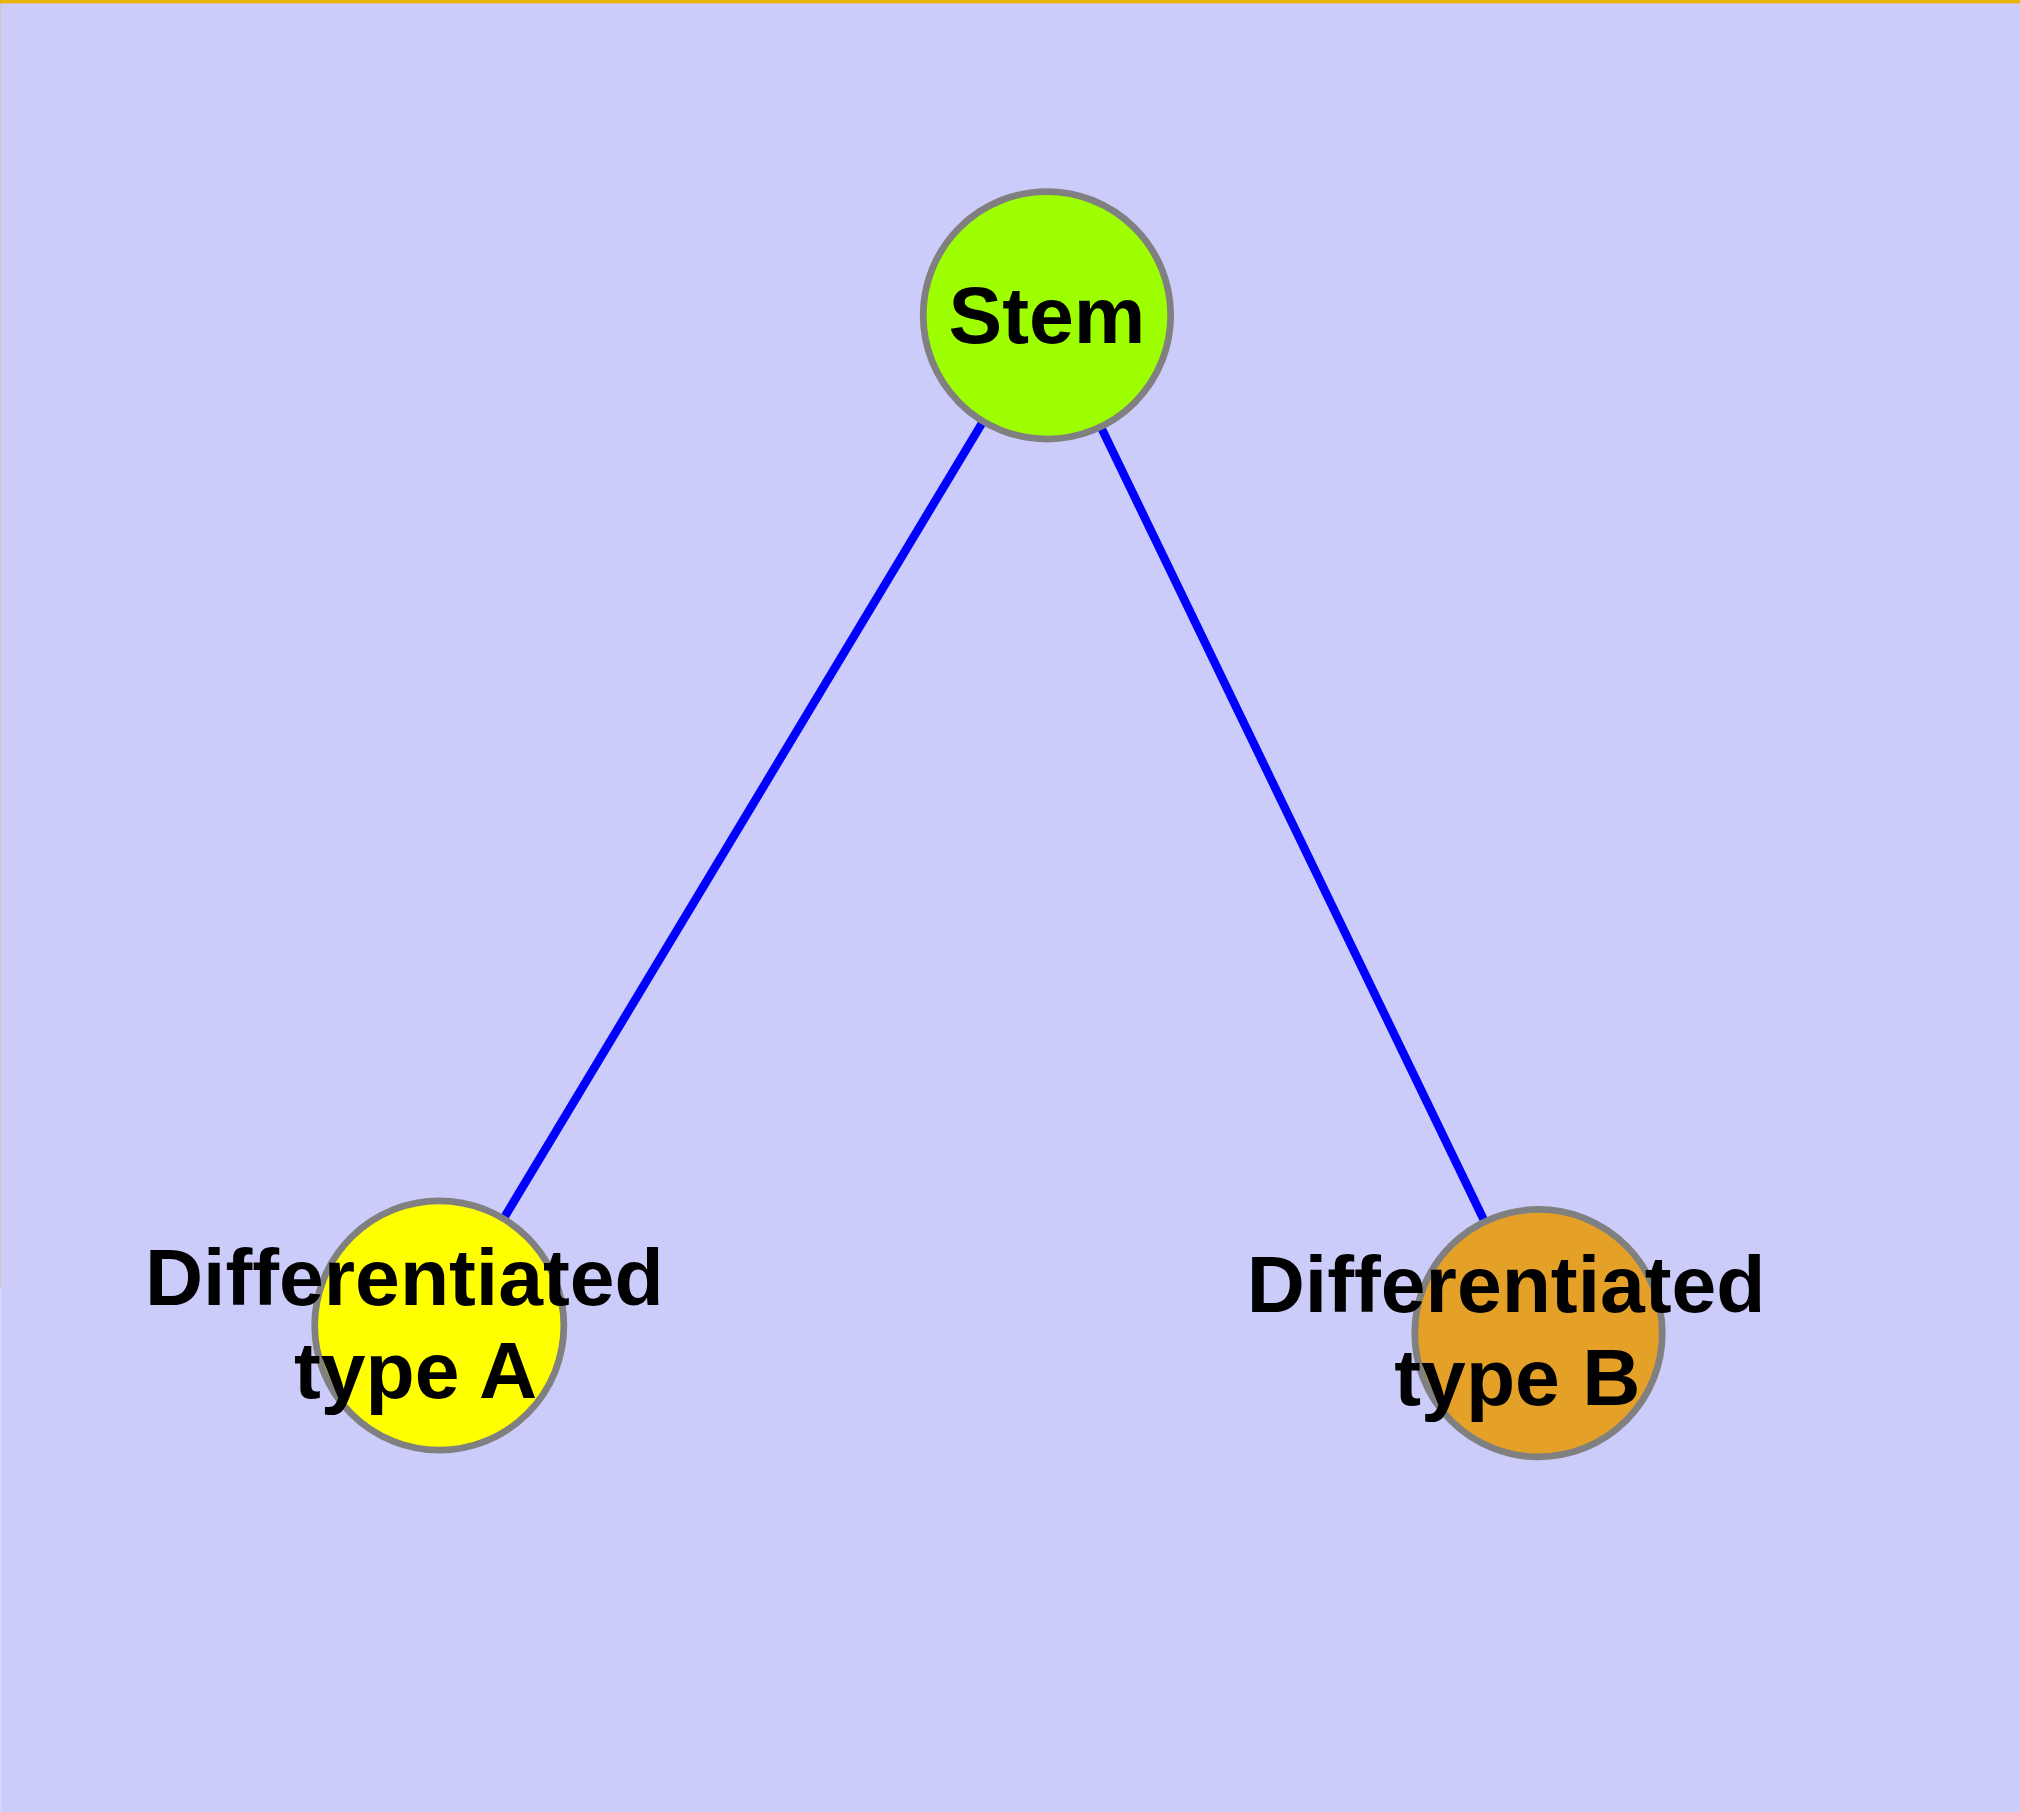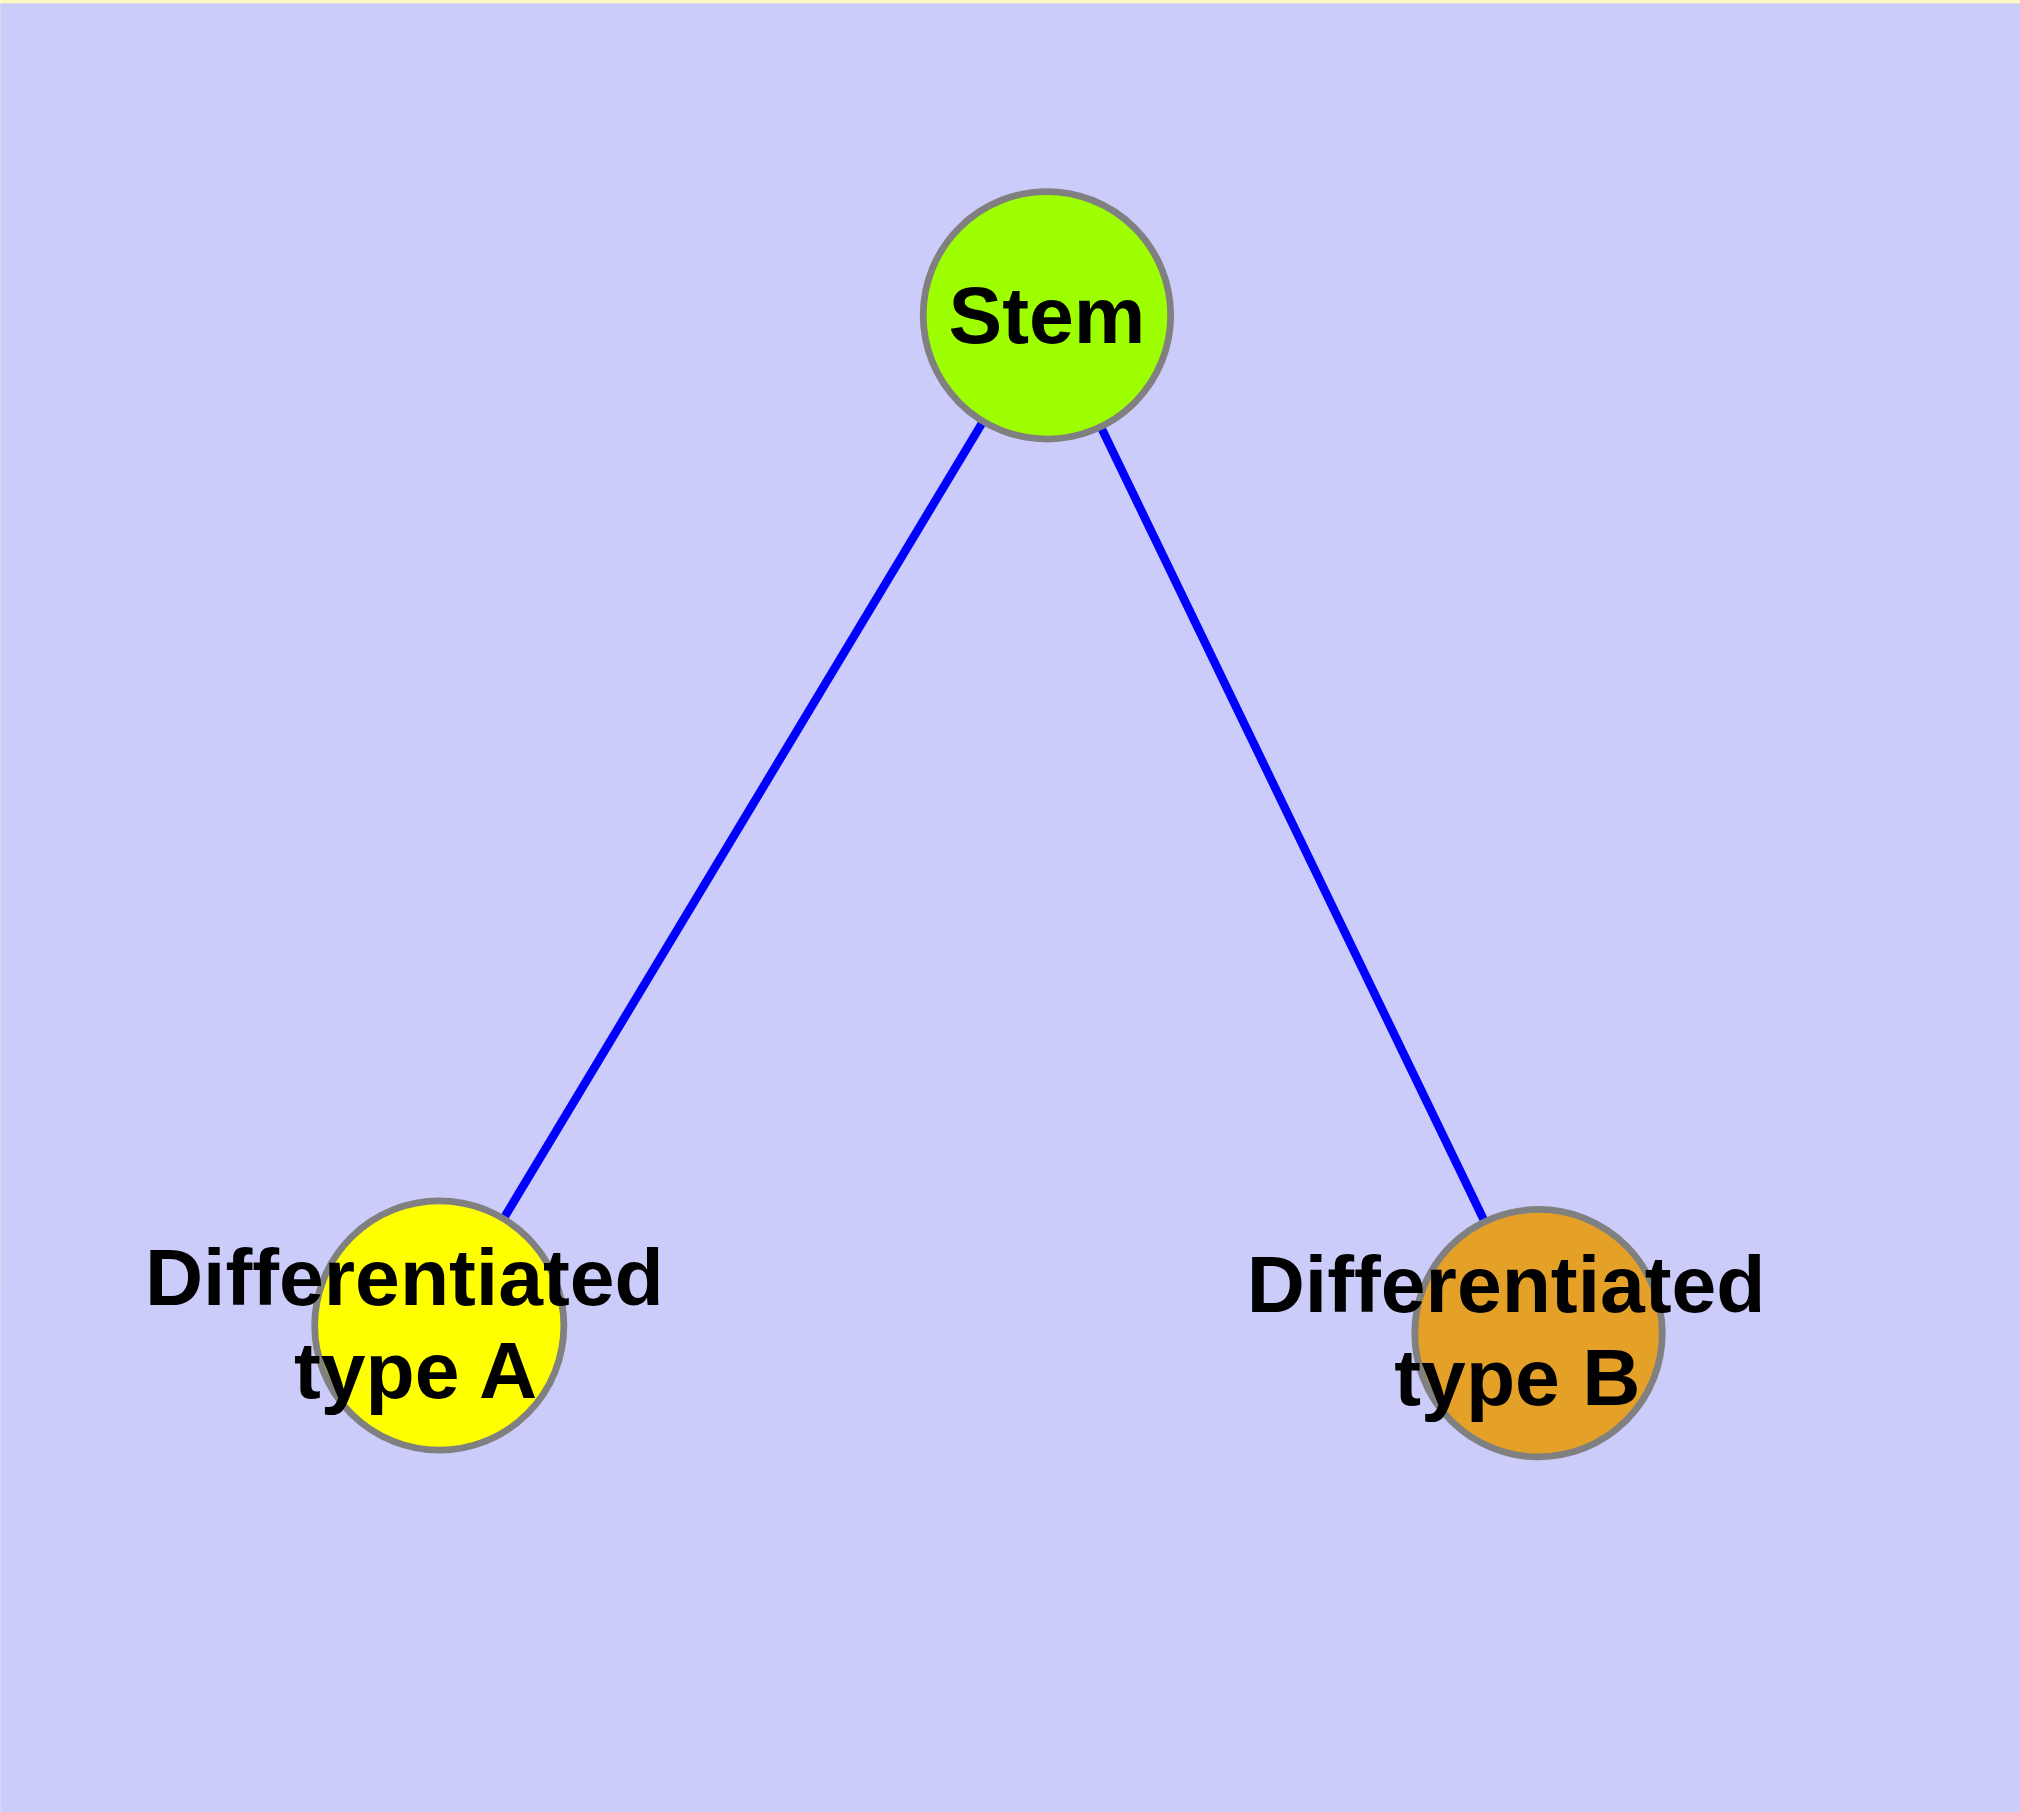--- a/index.html
+++ b/index.html
@@ -10,21 +10,21 @@
   body {
     width: 2021px;
     height: 1812px;
     overflow: hidden;
     font-family: "Liberation Sans", sans-serif;
   }
   #graph-canvas {
     position: relative;
     width: 2021px;
     height: 1288px;
-    background: #fef9c3;
+    background: #eab308;
   }
   #graph-svg {
     position: absolute;
     top: 0;
     left: 0;
     width: 2021px;
     height: 1812px;
     display: block;
   }
   .node-label {

